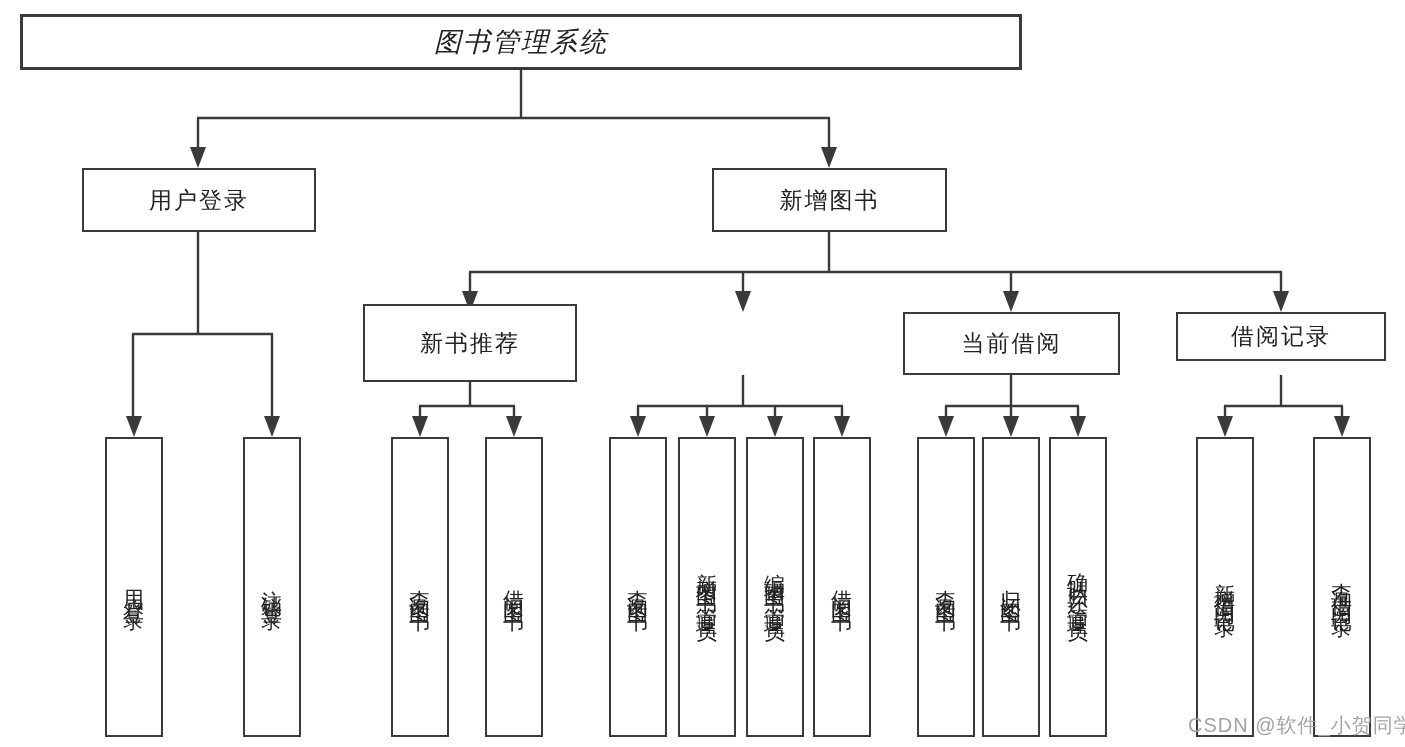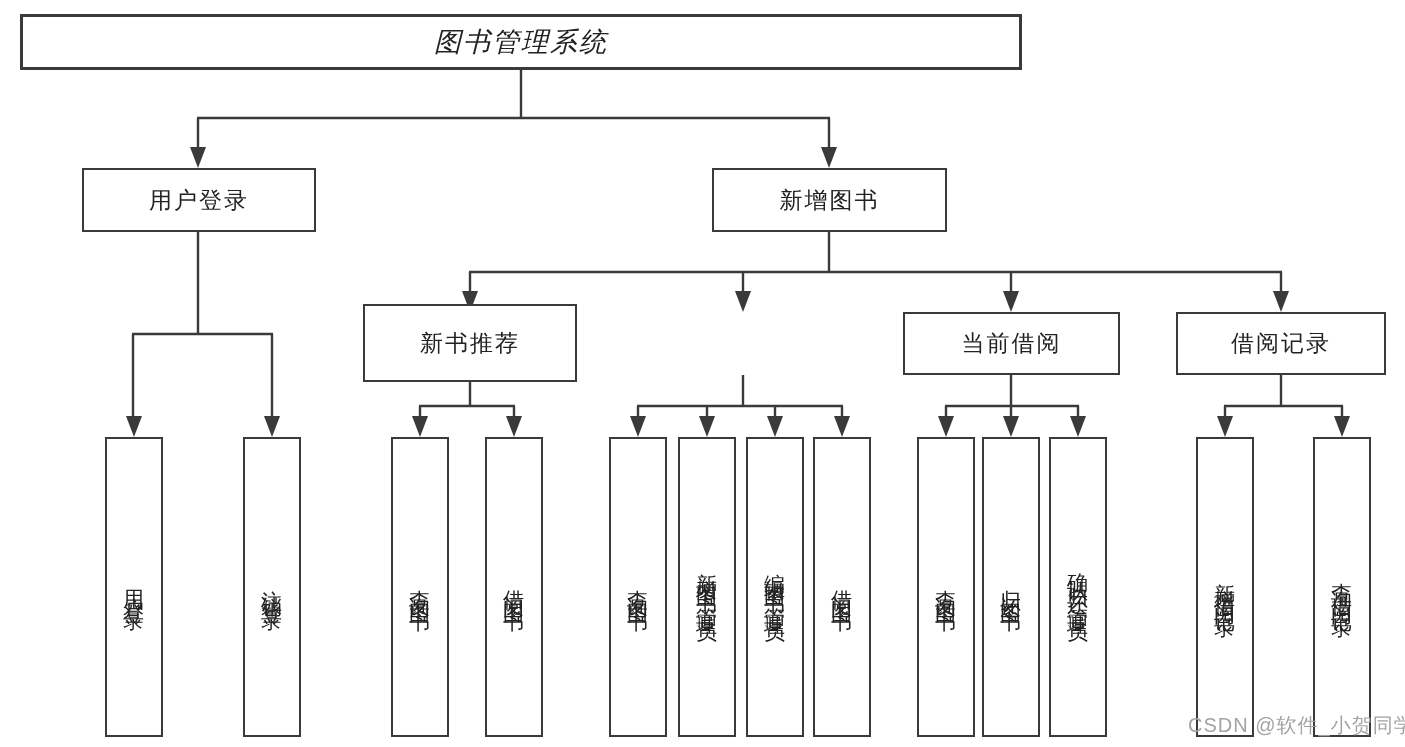--- a/index.html
+++ b/index.html
@@ -127,21 +127,21 @@
   <div class="box" style="left:712px;top:168px;width:235px;height:64px">
     <span class="hlabel">新增图书</span>
   </div>
 
   <div class="box" style="left:363px;top:304px;width:214px;height:78px">
     <span class="hlabel">新书推荐</span>
   </div>
   <div class="box" style="left:903px;top:312px;width:217px;height:63px">
     <span class="hlabel">当前借阅</span>
   </div>
-  <div class="box" style="left:1176px;top:312px;width:210px;height:63px">
+  <div class="box" style="left:1176px;top:312px;width:210px;height:49px">
     <span class="hlabel">借阅记录</span>
   </div>
 
   <div class="box leaf" style="left:105px;top:437px;width:58px;height:300px">
     <span class="vtext">用户登录</span>
   </div>
   <div class="box leaf" style="left:243px;top:437px;width:58px;height:300px">
     <span class="vtext">注销登录</span>
   </div>
 

